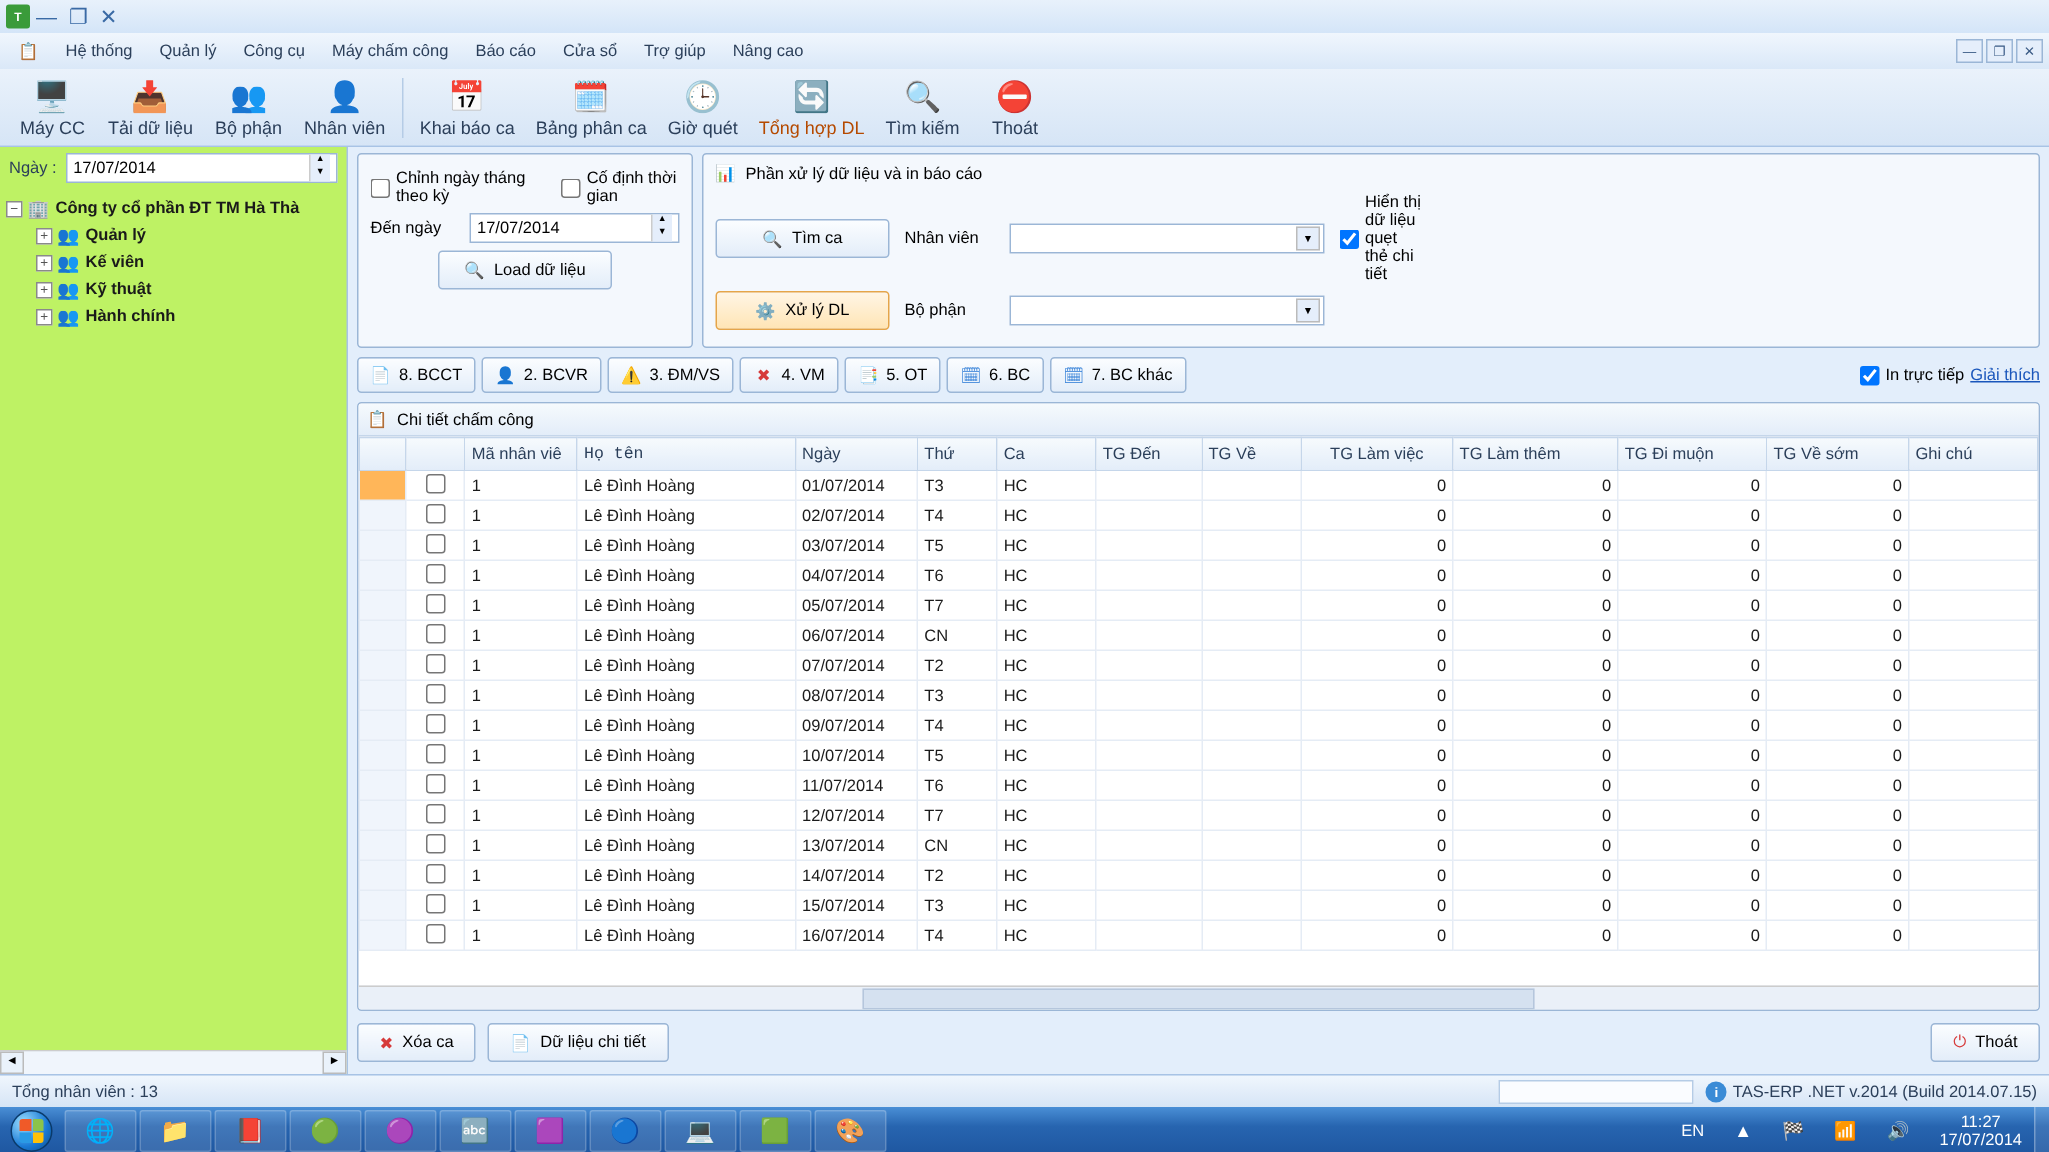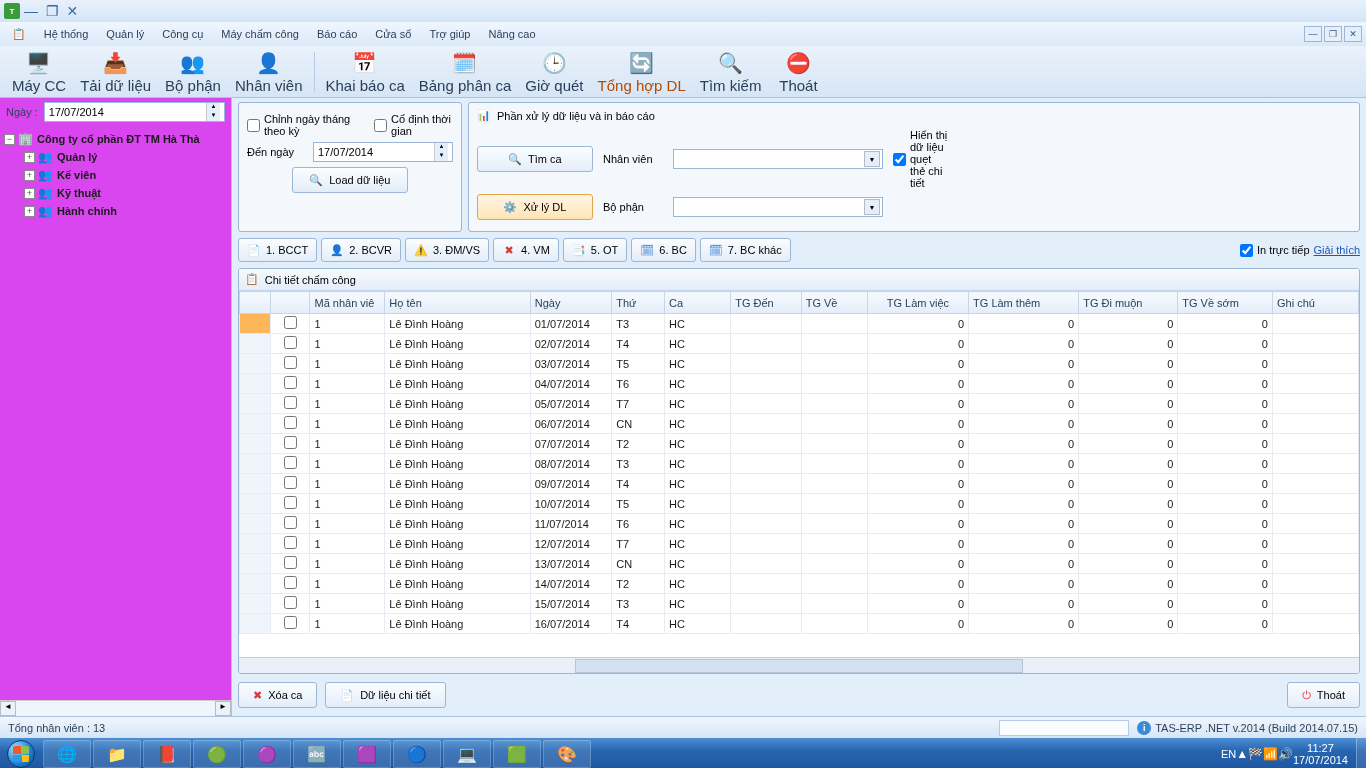--- a/index.html
+++ b/index.html
@@ -15,27 +15,27 @@
 
 .menubar { height: 24px; background: linear-gradient(#f0f6fd, #dae8f8); display: flex; align-items: center; padding: 0 4px; gap: 2px; position: relative; }
 .menubar .mitem { padding: 3px 8px; color: #2b3f5a; cursor: pointer; display:flex; align-items:center; gap:4px; }
 .menubar .winctl { position: absolute; right: 4px; display: flex; gap: 2px; }
 .menubar .winctl span { width: 18px; height: 16px; border: 1px solid #9bb6d6; background: #e5eefb; display: flex; align-items: center; justify-content: center; cursor: pointer; font-size: 9px; color: #3a5a85; }
 
 
 .toolbar { height: 52px; background: linear-gradient(#eaf2fb, #d6e5f6); border-bottom: 1px solid #a8c3e5; display: flex; align-items: center; padding: 2px 6px; gap: 2px; }
 .tbtn { display: flex; flex-direction: column; align-items: center; padding: 2px 6px; min-width: 58px; cursor: pointer; }
 .tbtn .ticon { width: 28px; height: 26px; display: flex; align-items: center; justify-content: center; font-size: 20px; }
-.tbtn .tlabel { color: #2b3f5a; font-size: 15px; margin-top: 1px; white-space: nowrap; }
+.tbtn .tlabel { color: #2b3f5a; font-size: 12px; margin-top: 1px; white-space: nowrap; }
 .tbtn.active .tlabel { color: #b54a00; }
 .tsep { width: 1px; height: 40px; background: #b5cce6; margin: 0 3px; }
 
 
 .mainarea { display: flex; height: 618px; }
-.sidebar { width: 232px; background: #d946ef; border-right: 1px solid #a8c3e5; display: flex; flex-direction: column; }
+.sidebar { width: 232px; background: #bef264; border-right: 1px solid #a8c3e5; display: flex; flex-direction: column; }
 .date-row { display: flex; align-items: center; padding: 4px 6px; gap: 6px; }
 .date-row label { color: #2b3f5a; }
 .date-input { flex: 1; height: 20px; border: 1px solid #9bb6d6; background: #fff; padding: 0 4px; display: flex; align-items: center; justify-content: space-between; }
 .spin { width: 14px; display: flex; flex-direction: column; }
 .spin span { height: 9px; font-size: 6px; text-align: center; background: #e5eefb; border-left: 1px solid #ccc; cursor: pointer; }
 
 .tree { flex: 1; padding: 4px 2px; overflow: auto; }
 .tree-node { display: flex; align-items: center; padding: 1px 2px; gap: 3px; cursor: pointer; }
 .tree-node .exp { width: 11px; height: 11px; border: 1px solid #8a8a8a; background: #fff; display: flex; align-items: center; justify-content: center; font-size: 9px; color: #555; }
 .tree-node .ticon2 { width: 16px; height: 16px; display: flex; align-items: center; justify-content: center; font-size: 12px; }
@@ -95,21 +95,21 @@
 
 .taskbar { height: 32px; background: linear-gradient(#4a8fd6,#2765b0 40%,#1e56a0); display: flex; align-items: center; }
 .start { width: 42px; height: 32px; display: flex; align-items: center; justify-content: center; }
 .start .orb { width: 28px; height: 28px; border-radius: 50%; background: radial-gradient(circle at 30% 30%, #9de0ff, #1a7ad6 60%, #0a4a8a); border: 1px solid #0a3a6a; display: grid; grid-template: 1fr 1fr / 1fr 1fr; gap: 1px; padding: 5px; }
 .start .orb span:nth-child(1){background:#f05a28;border-radius:2px 0 0 0;}
 .start .orb span:nth-child(2){background:#8bc34a;border-radius:0 2px 0 0;}
 .start .orb span:nth-child(3){background:#2a9ae5;border-radius:0 0 0 2px;}
 .start .orb span:nth-child(4){background:#ffc107;border-radius:0 0 2px 0;}
 .tbicon { width: 48px; height: 28px; margin: 0 1px; background: rgba(255,255,255,0.12); border: 1px solid rgba(255,255,255,0.2); border-radius: 2px; display: flex; align-items: center; justify-content: center; font-size: 16px; cursor: pointer; }
 .taskbar .spacer { flex: 1; }
-.tray { display: flex; align-items: center; gap: 0; color: #fff; padding: 0 8px; font-size: 10px; }
+.tray { display: flex; align-items: center; gap: 20px; color: #fff; padding: 0 8px; font-size: 10px; }
 .tray .clock { text-align: center; line-height: 12px; }
 .tray .trayicon { font-size: 12px; }
 .showdesk { width: 10px; height: 32px; border-left: 1px solid rgba(255,255,255,0.3); background: rgba(255,255,255,0.1); }
 
 .ico-green{color:#3a9b3a;} .ico-blue{color:#2a7ad6;} .ico-orange{color:#e58a2a;} .ico-red{color:#d63a3a;}
 </style>
 </head>
 <body>
 
 <div class="titlebar">
@@ -285,21 +285,21 @@
             <span class="ctext"></span>
               <span class="carrow">▼</span>
           </div>
         </div>
       </div>
     </div>
 
     <div class="tab-row" id="tabs-row">
       <div class="tab-btn">
           <span class="ti ico-green">📄</span>
-          <span>1. BCCT</span>
+          <span>8. BCCT</span>
         </div>
         <div class="tab-btn">
           <span class="ti ico-blue">👤</span>
           <span>2. BCVR</span>
         </div>
         <div class="tab-btn">
           <span class="ti ico-orange">⚠️</span>
           <span>3. ĐM/VS</span>
         </div>
         <div class="tab-btn">
@@ -331,21 +331,21 @@
         <span>📋</span>
         <span>Chi tiết chấm công</span>
       </div>
       <div class="grid-wrapper">
         <table class="grid">
           <thead>
               <tr id="grid-header">
                 <th style="width: 28px;"></th>
                 <th style="width: 36px;"></th>
                 <th style="width: 68px;">Mã nhân viê</th>
-                <th style="width: 132px;">Họ tên</th>
+                <th style="width: 132px; font-family: Liberation Mono, monospace;">Họ tên</th>
                 <th style="width: 74px;">Ngày</th>
                 <th style="width: 48px;">Thứ</th>
                 <th style="width: 60px;">Ca</th>
                 <th style="width: 64px;">TG Đến</th>
                 <th style="width: 60px;">TG Về</th>
                 <th style="width: 92px; text-align: center;">TG Làm việc</th>
                 <th style="width: 100px;">TG Làm thêm</th>
                 <th style="width: 90px;">TG Đi muộn</th>
                 <th style="width: 86px;">TG Về sớm</th>
                 <th style="width: 78px;">Ghi chú</th>

